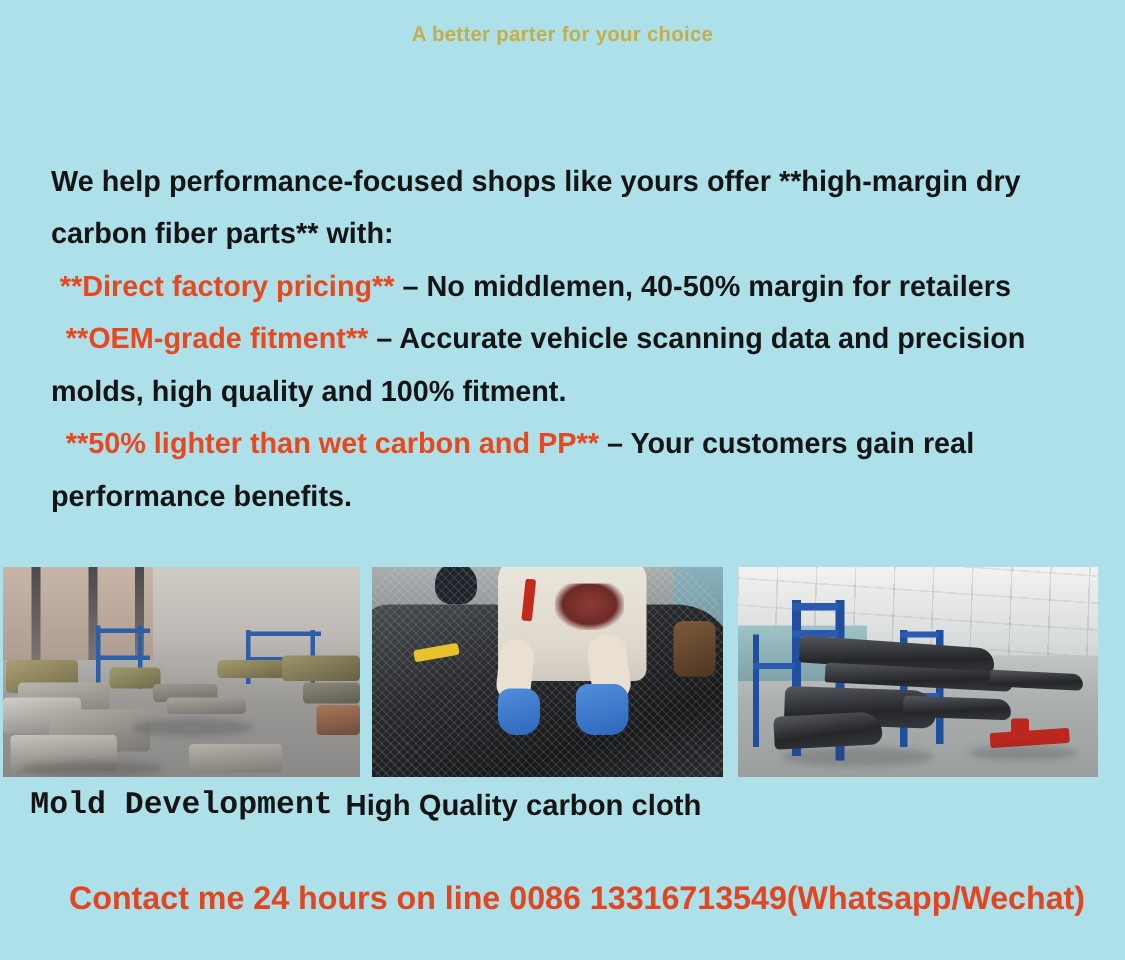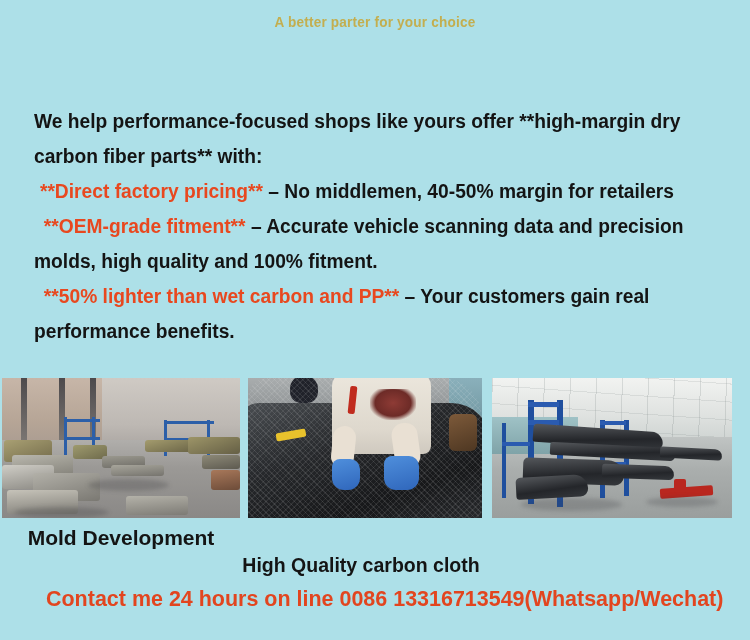--- a/index.html
+++ b/index.html
@@ -151,22 +151,22 @@
   .caption {
     position: absolute;
     top: 0;
     text-align: center;
     font-family: "Liberation Sans Narrow", "Liberation Sans", sans-serif;
     font-weight: bold;
     font-size: 21px;
     color: #141414;
     white-space: nowrap;
   }
-  .cap-1 { left: 2px;   width: 238px; }
-  .cap-2 { left: 242px; width: 238px; margin-top: 28px; }
+  .cap-1 { left: 2px;   width: 238px; font-family: Liberation Mono, monospace; }
+  .cap-2 { left: 230px; width: 238px; }
   .cap-3 { left: 492px; width: 242px; }
 
   
   .contact {
     position: absolute;
     left: 46px;
     top: 586px;
     font-family: "Liberation Sans Narrow", "Liberation Sans", sans-serif;
     font-weight: bold;
     font-size: 22px;

